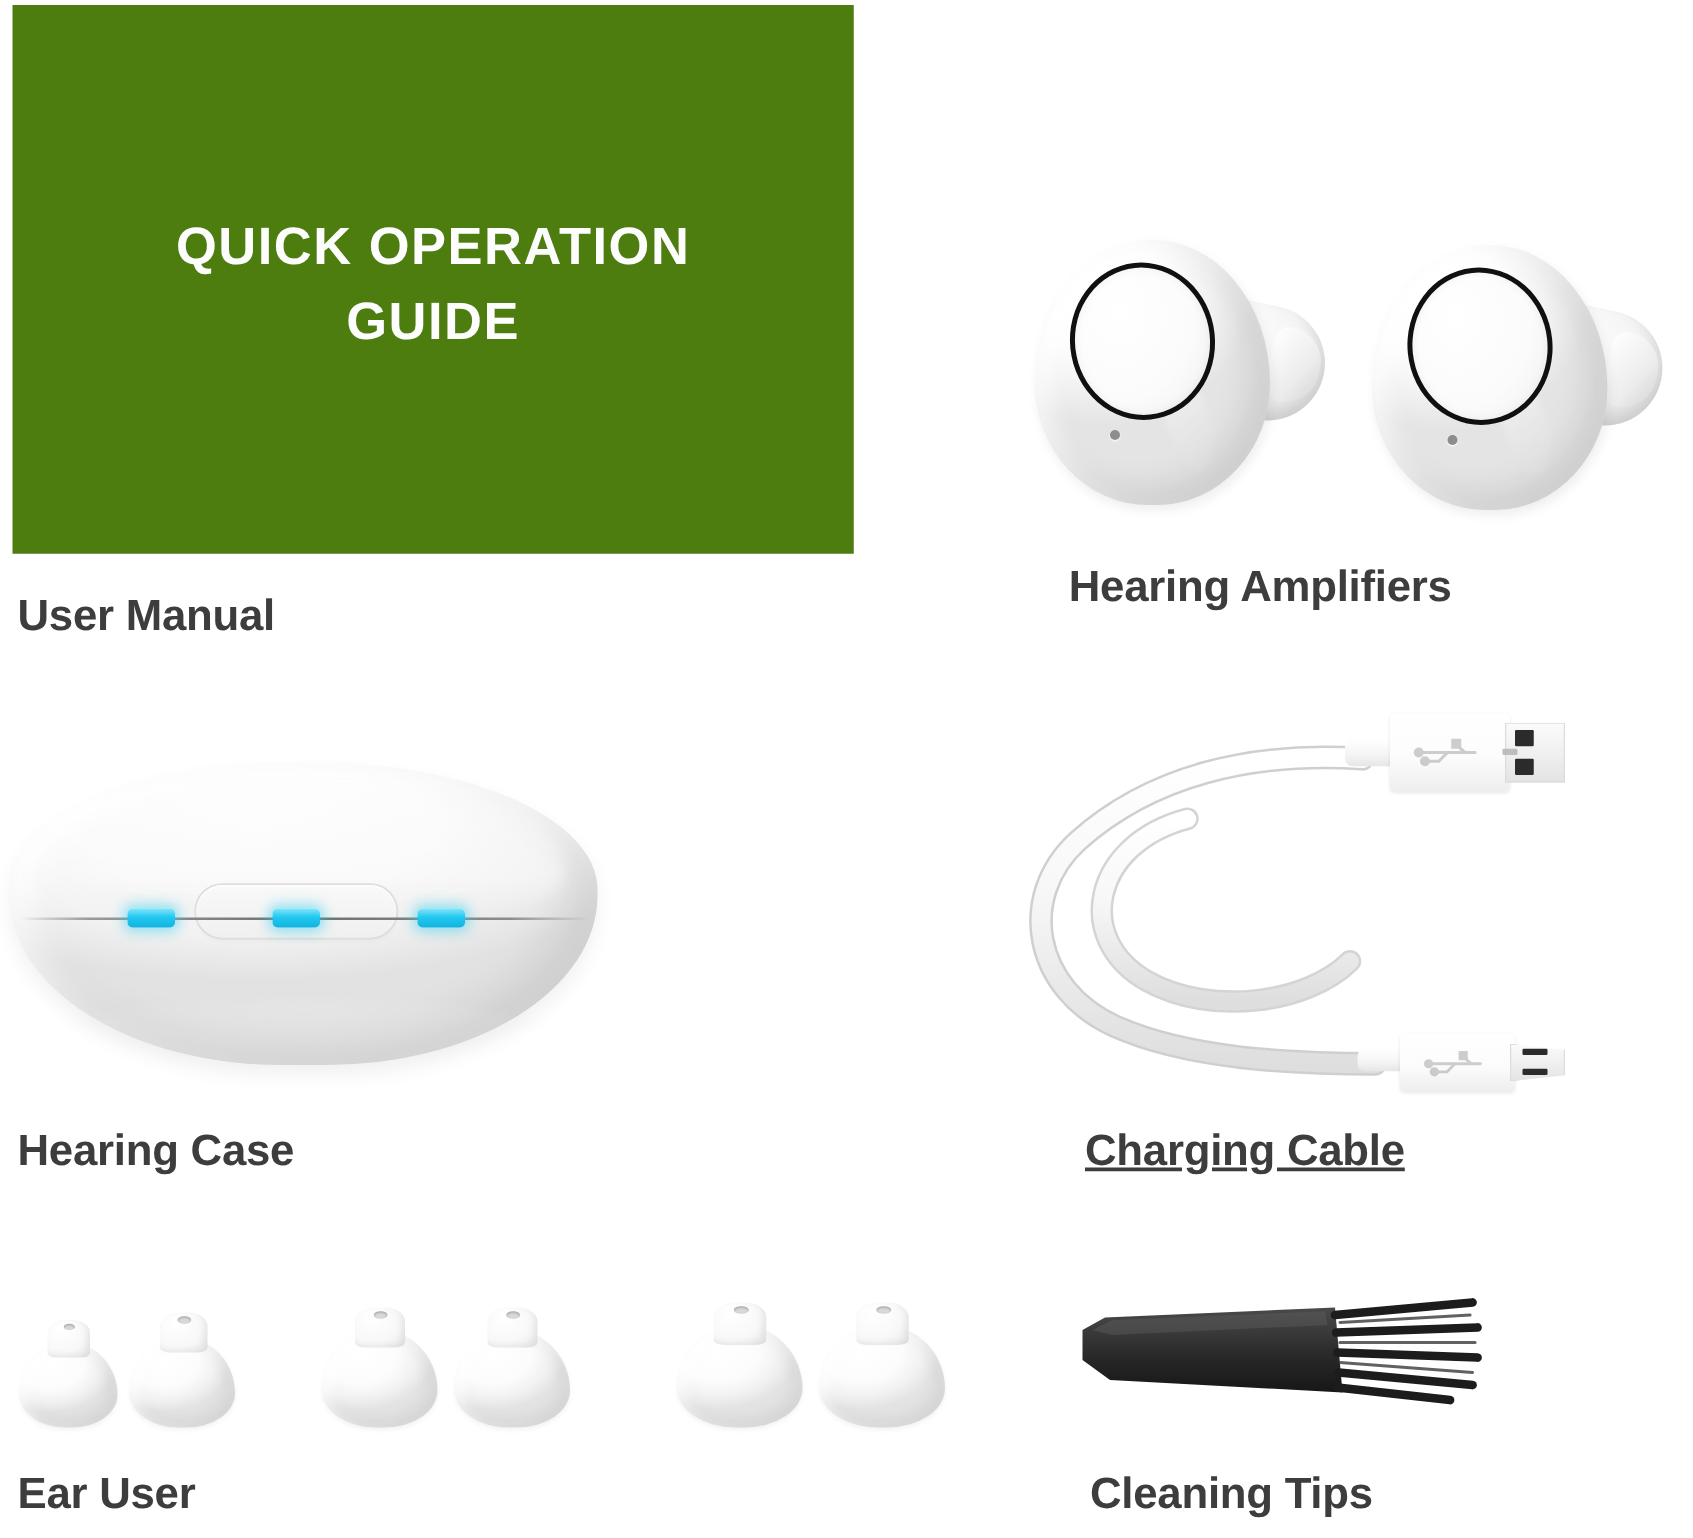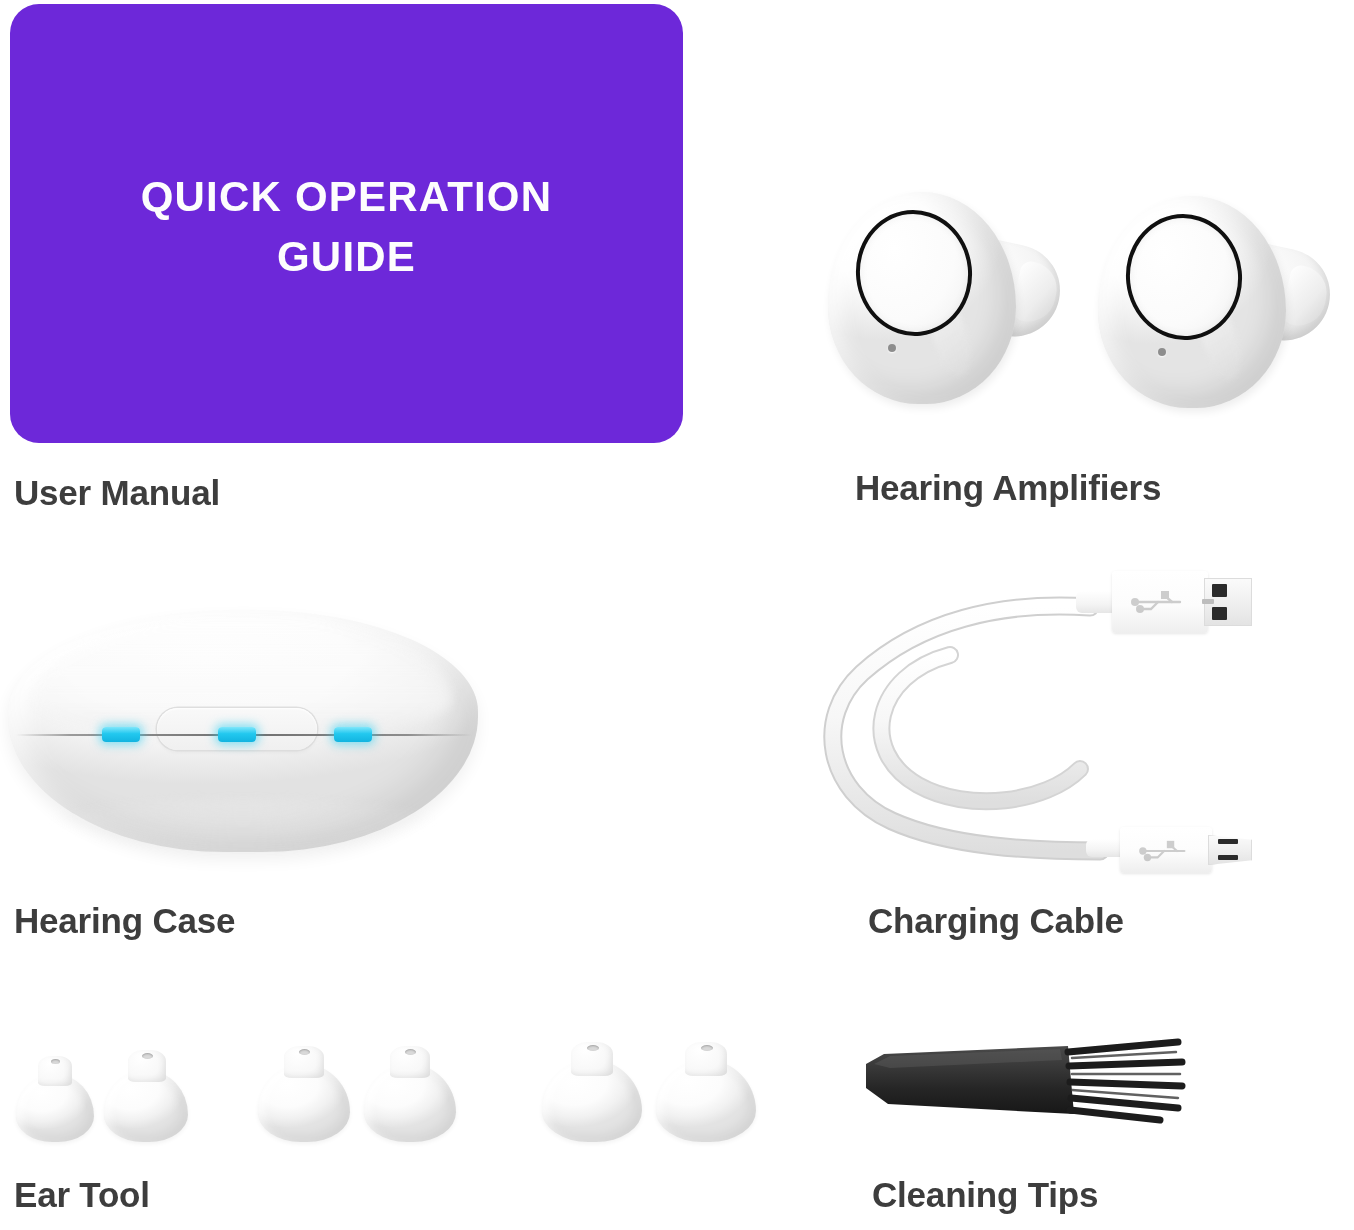--- a/index.html
+++ b/index.html
@@ -34,22 +34,21 @@
     line-height: 1;
   }
 
   
   #manual-card {
     position: absolute;
     left: 10px;
     top: 4px;
     width: 673px;
     height: 439px;
-    background: #6d28d9;
-    border-radius: 29px;
+    background: #4d7c0f;
   }
   #manual-title {
     position: absolute;
     left: 0;
     right: 0;
     top: 163px;
     text-align: center;
     color: #fdfdfd;
     font-size: 42px;
     font-weight: bold;
@@ -306,21 +305,21 @@
       <div class="bud-ring"></div>
       <div class="bud-mic"></div>
     </div>
     <div class="earbud" style="left:1098px; top:196px;">
       <div class="bud-nozzle"></div>
       <div class="bud-body"></div>
       <div class="bud-gloss"></div>
       <div class="bud-ring"></div>
       <div class="bud-mic"></div>
     </div>
-    <div class="item-label" style="left:855px; top:470px;">Hearing Amplifiers</div>
+    <div class="item-label" style="left:855px; top:452px;">Hearing Amplifiers</div>
   </div>
 
   <div class="cell">
     <div id="case-art">
       <div class="case-shell"></div>
       <div class="case-lid-shadow"></div>
       <div class="case-base-shade"></div>
       <div class="case-button"></div>
       <div class="case-seam"></div>
       <div class="case-led" id="led-1"></div>
@@ -388,21 +387,21 @@
           <rect x="33" y="2" width="8" height="8" fill="#555"></rect>
           <circle cx="12" cy="20" r="4" fill="#555"></circle>
         </svg>
         <div class="plug-tip" style="left:122px; top:16px; width:44px; height:30px; clip-path: polygon(0 0, 100% 16%, 100% 84%, 0 100%);">
           <div class="pad" style="left:10px; top:4px; width:20px; height:5px;"></div>
           <div class="pad" style="left:10px; top:20px; width:20px; height:5px;"></div>
         </div>
       </div>
 
     </div>
-    <div class="item-label" style="left:868px; top:903px;">Charging Cable</div>
+    <div class="item-label" style="left:868px; top:903px;text-decoration:underline;">Charging Cable</div>
   </div>
 
   <div class="cell">
 
     <div class="eartip" style="left:16px; top:1056px; width:78px; height:86px;">
       <div class="tip-dome" style="width:78px; height:68px;"></div>
       <div class="tip-neck" style="left:22px; top:0; width:34px; height:30px;"></div>
       <div class="tip-hole" style="left:35px; top:3px; width:9px; height:5px;"></div>
     </div>
     <div class="eartip" style="left:104px; top:1050px; width:84px; height:92px;">
@@ -426,21 +425,21 @@
       <div class="tip-dome" style="width:100px; height:82px;"></div>
       <div class="tip-neck" style="left:29px; top:0; width:42px; height:34px;"></div>
       <div class="tip-hole" style="left:45px; top:3px; width:12px; height:6px;"></div>
     </div>
     <div class="eartip" style="left:656px; top:1042px; width:100px; height:100px;">
       <div class="tip-dome" style="width:100px; height:82px;"></div>
       <div class="tip-neck" style="left:29px; top:0; width:42px; height:34px;"></div>
       <div class="tip-hole" style="left:45px; top:3px; width:12px; height:6px;"></div>
     </div>
 
-    <div class="item-label" style="left:14px; top:1177px;">Ear Tool</div>
+    <div class="item-label" style="left:14px; top:1177px;">Ear User</div>
   </div>
 
   <div class="cell">
     <div id="tool-art">
       <svg width="330" height="90" viewBox="0 0 330 90">
         <defs>
           <linearGradient id="handleg" x1="0" y1="0" x2="0" y2="1">
             <stop offset="0%" stop-color="#4a4a4a"></stop>
             <stop offset="28%" stop-color="#3a3a3a"></stop>
             <stop offset="62%" stop-color="#262626"></stop>

